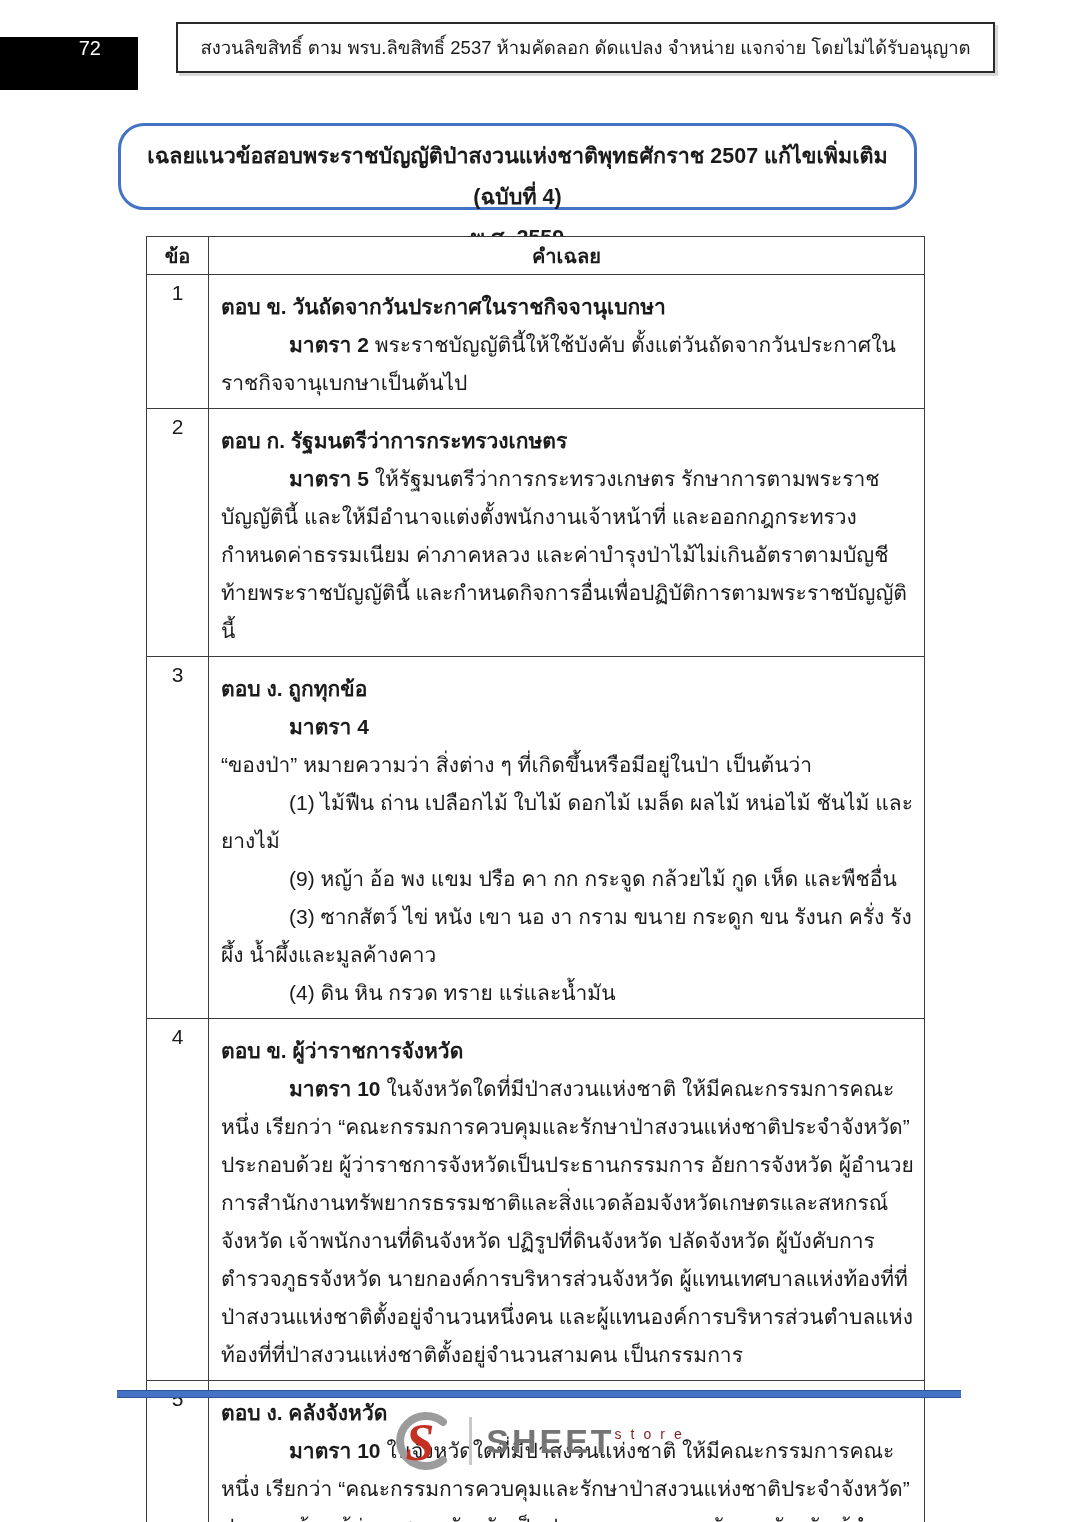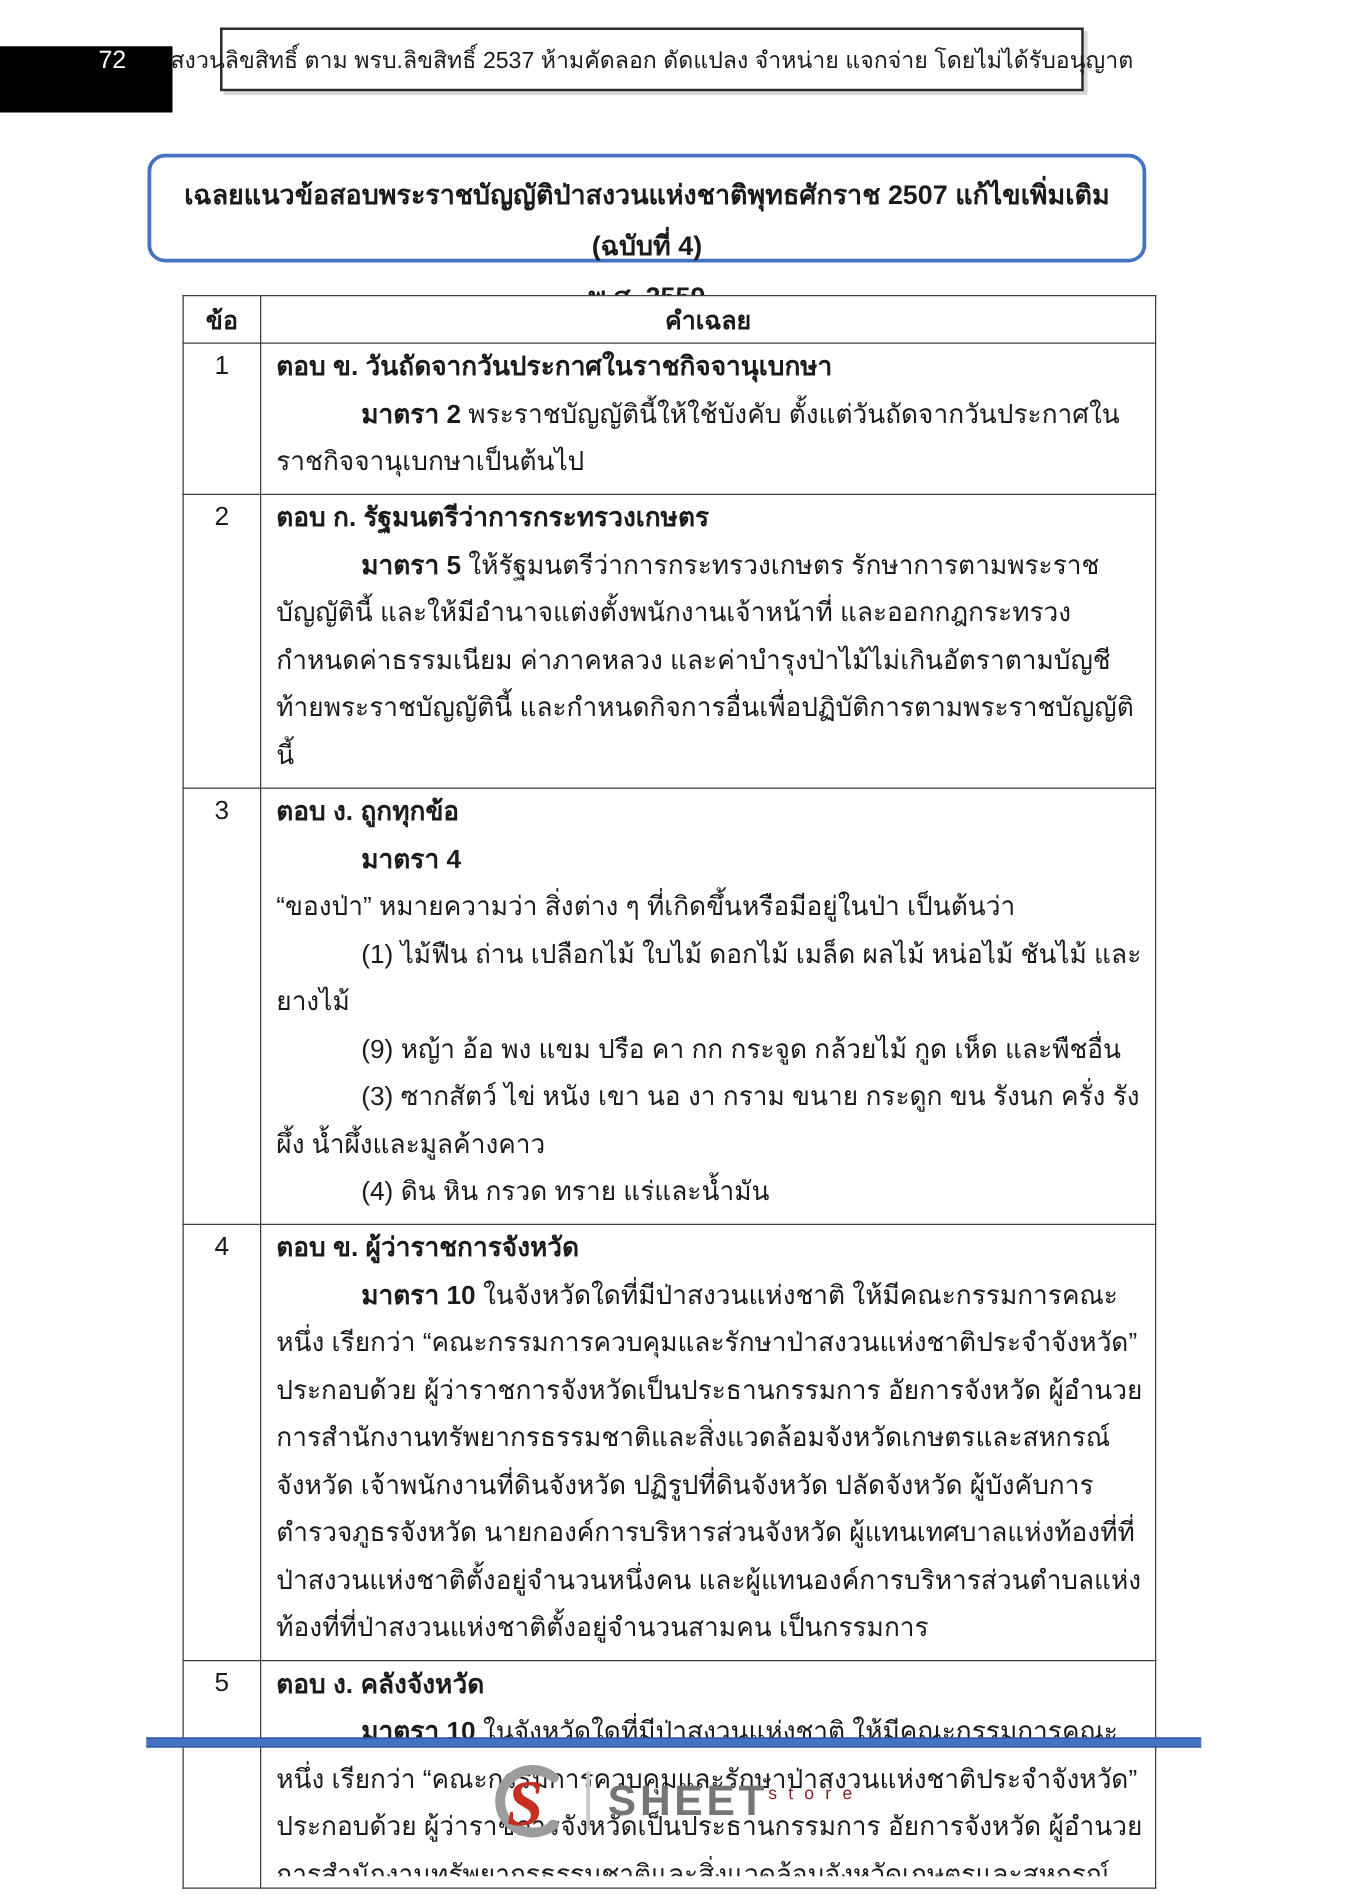--- a/index.html
+++ b/index.html
@@ -11,49 +11,49 @@
   }
   
   .page-number-box {
     position: absolute; left: 0; top: 37px; width: 138px; height: 53px;
     background: #000000; color: #ffffff;
     display: flex; align-items: flex-start; justify-content: flex-end;
     padding-right: 37px; font-size: 20px;
   }
   
   .copyright-box {
-    position: absolute; left: 176px; top: 22px; width: 691px; height: 51px;
+    position: absolute; left: 176px; top: 22px; width: 819px; height: 51px;
     border: 2px solid #2b2b2b; background: #ffffff;
     box-shadow: 3px 3px 0 #d8d8d8;
     display: flex; align-items: center; justify-content: center;
     font-size: 18.5px; white-space: nowrap;
   }
   
   .title-box {
     position: absolute; left: 118px; top: 123px; width: 799px; height: 87px;
-    border: 3.5px solid var(--accent_blue, #4472C4); border-radius: 14px;
+    border: 3.5px solid var(--accent_blue, #4472C4); border-radius: 26px;
     background: #ffffff; text-align: center;
     font-weight: bold; font-size: 21.5px; line-height: 41px; padding-top: 10px;
   }
   
   table.answer-table {
     position: absolute; left: 146px; top: 236px; width: 779px;
     border-collapse: collapse; font-size: 21px; background: #ffffff;
   }
   .answer-table th, .answer-table td {
     border: 1.5px solid var(--table_border, #3d3d3d);
     vertical-align: top;
   }
   .answer-table th {
     height: 38px; font-weight: bold; font-size: 20px;
     text-align: center; vertical-align: middle; padding: 2px 0;
   }
   .answer-table th.col-no { width: 62px; }
   td.no-cell { text-align: center; padding-top: 6px; }
-  td.ans-cell { padding: 0 10px 6px 12px; }
+  td.ans-cell { padding: 13px 10px 6px 12px; }
   .cell-content { line-height: 38px; }
   .ans-head { font-weight: bold; }
   .para.indent { text-indent: 68px; }
   .row-1 td { height: 116px; }
   .row-2 td { height: 193px; }
   .row-3 td { height: 302px; }
   .row-4 td { height: 310px; }
   .row-5 td { height: 182px; }
   .row-5 .cell-content { max-height: 172px; overflow: hidden; }
   

